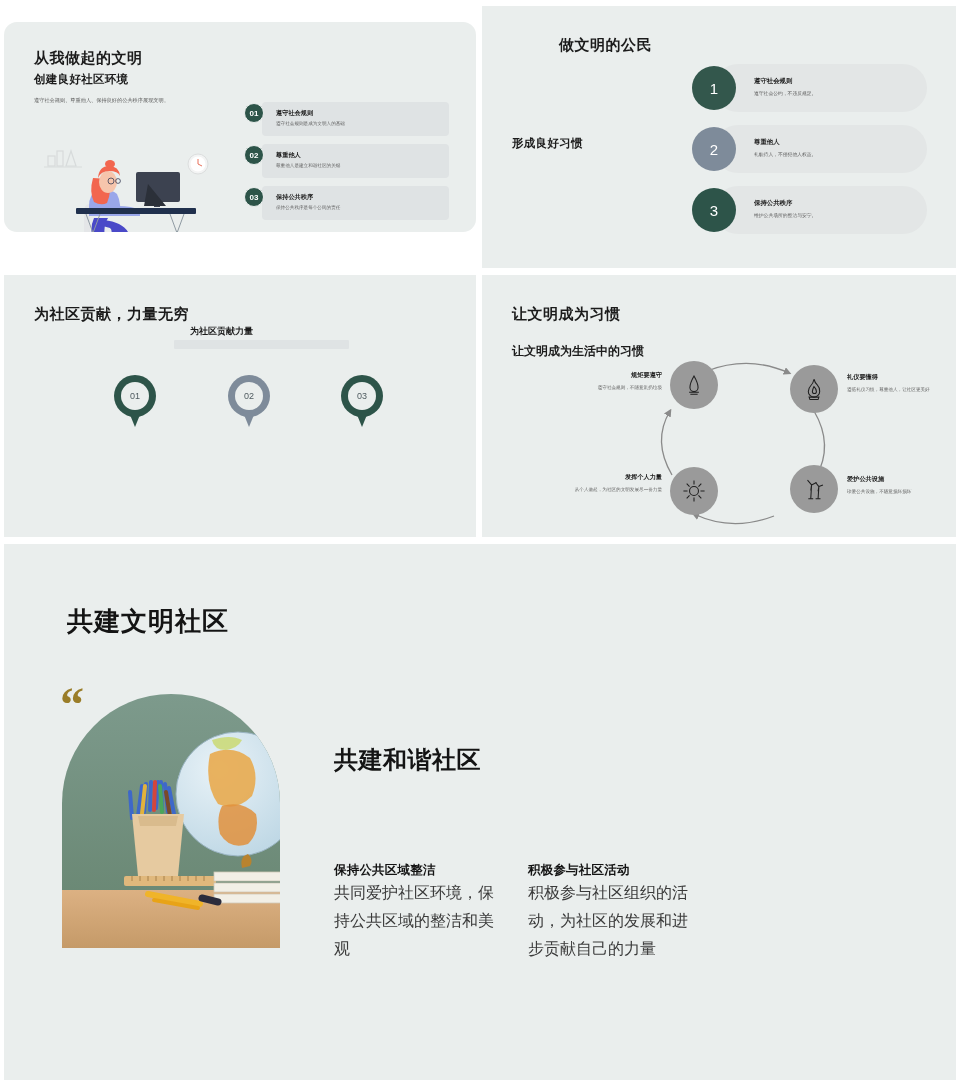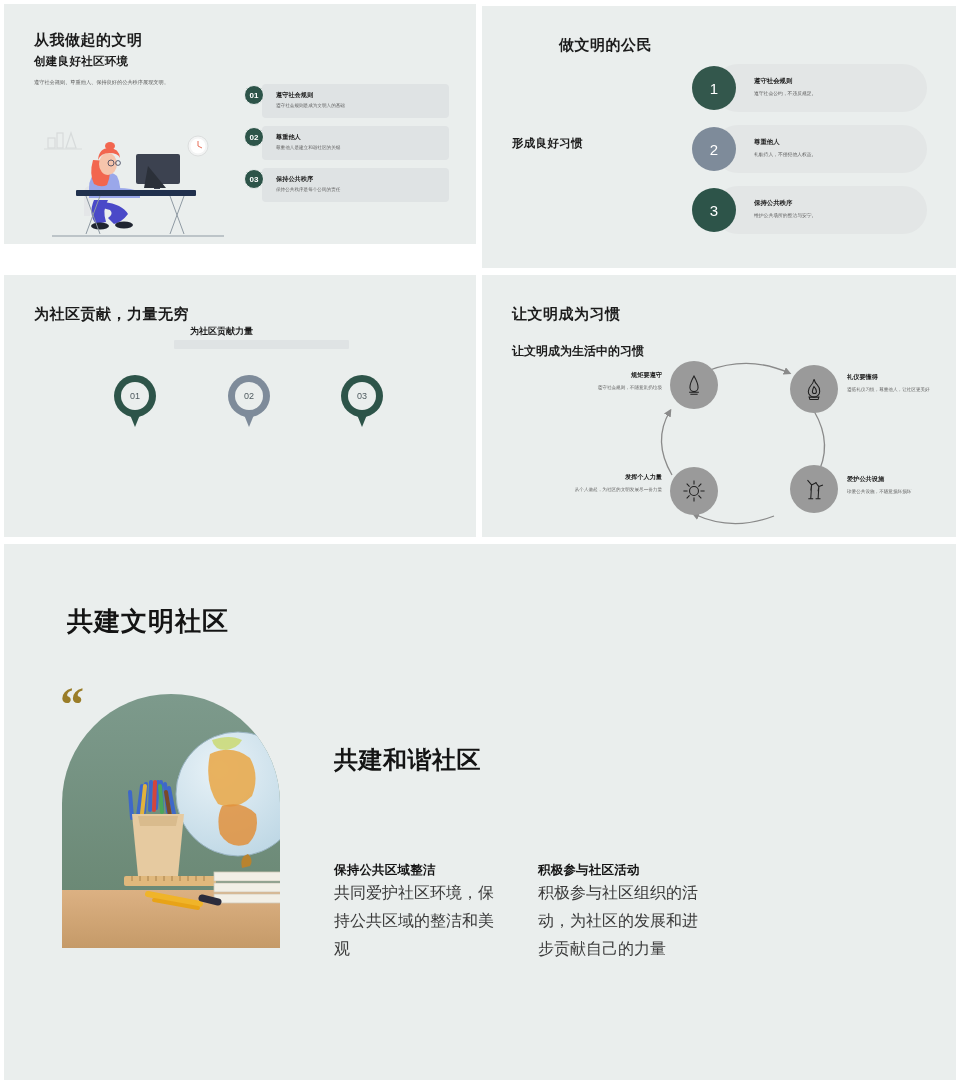--- a/index.html
+++ b/index.html
@@ -6,21 +6,21 @@
   html, body {
     width: 960px; height: 1084px;
     background: #ffffff;
     font-family: "Liberation Sans", "DejaVu Sans", sans-serif;
     overflow: hidden;
   }
   .deck { width: 960px; height: 1084px; background:#ffffff; position: relative; }
 
   
   .panel { position: absolute; background: #eaeeed; overflow: hidden; }
-  .p-tl { left: 4px;   top: 4px;   width: 472px; height: 240px; }
+  .p-tl { left: 4px;   top: 22px;   width: 472px; height: 210px; border-radius: 13px; }
   .p-tr { left: 482px; top: 6px;   width: 474px; height: 262px; }
   .p-bl { left: 4px;   top: 275px; width: 472px; height: 262px; }
   .p-br { left: 482px; top: 275px; width: 474px; height: 262px; }
   .p-wide { left: 4px; top: 544px; width: 952px; height: 536px; }
 
   .h-title {
     font-size: 15px; font-weight: 700; color: #1b1b1b; letter-spacing: .5px;
   }
   .h-sub {
     font-size: 11.5px; font-weight: 700; color: #1b1b1b; letter-spacing: .3px;
@@ -109,21 +109,21 @@
   .photo {
     position:absolute; inset:0; overflow:hidden;
     border-radius: 109px 109px 0 0;
   }
   .quote {
     position:absolute; left:-2px; top:-4px; z-index:5;
     font-size:48px; line-height:30px; color:#9a7d28; font-weight:700;
     font-family:"Liberation Serif", serif;
   }
   .w-head { position:absolute; left:330px; top:200px; font-size:24px; font-weight:700; color:#141414; letter-spacing:.5px; }
-  .cols { position:absolute; left:330px; top:318px; width:560px; display:flex; gap:32px; }
+  .cols { position:absolute; left:330px; top:318px; width:560px; display:flex; gap:22px; }
   .col { width:172px; }
   .col h4 { font-size:12.5px; font-weight:700; color:#141414; letter-spacing:.2px; }
   .col p { font-size:16px; color:#3a3a3a; line-height:1.75; }
   .col.accent h4 { color:#3e7567; }
 </style>
 </head>
 <body>
 
 <div class="deck">
 

